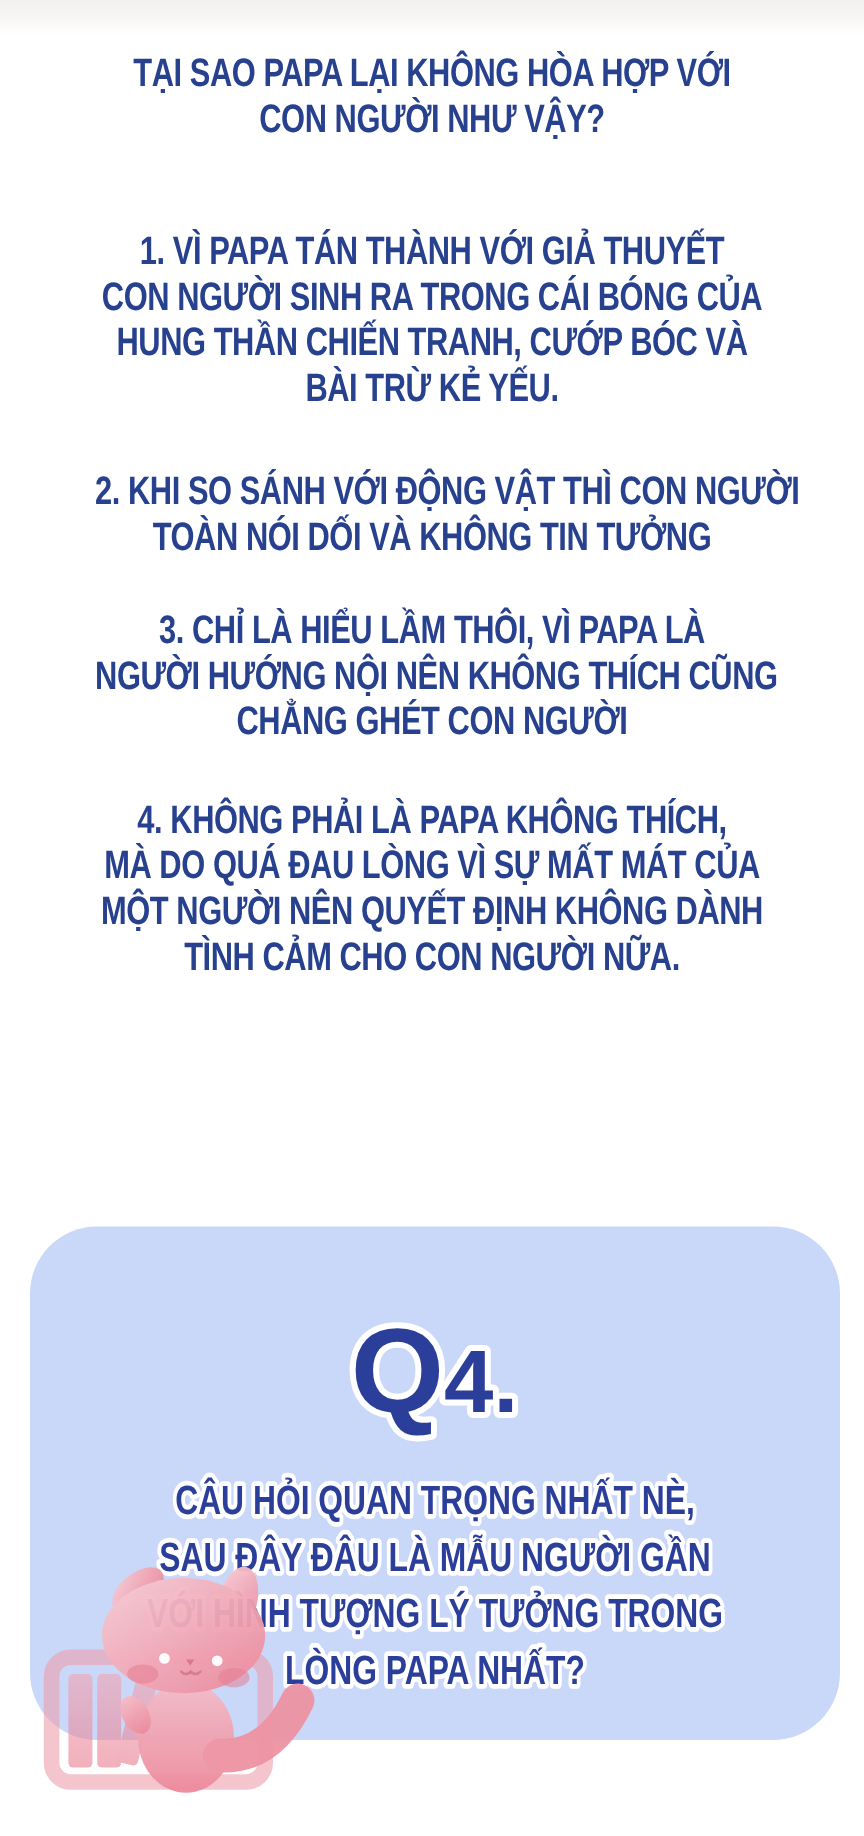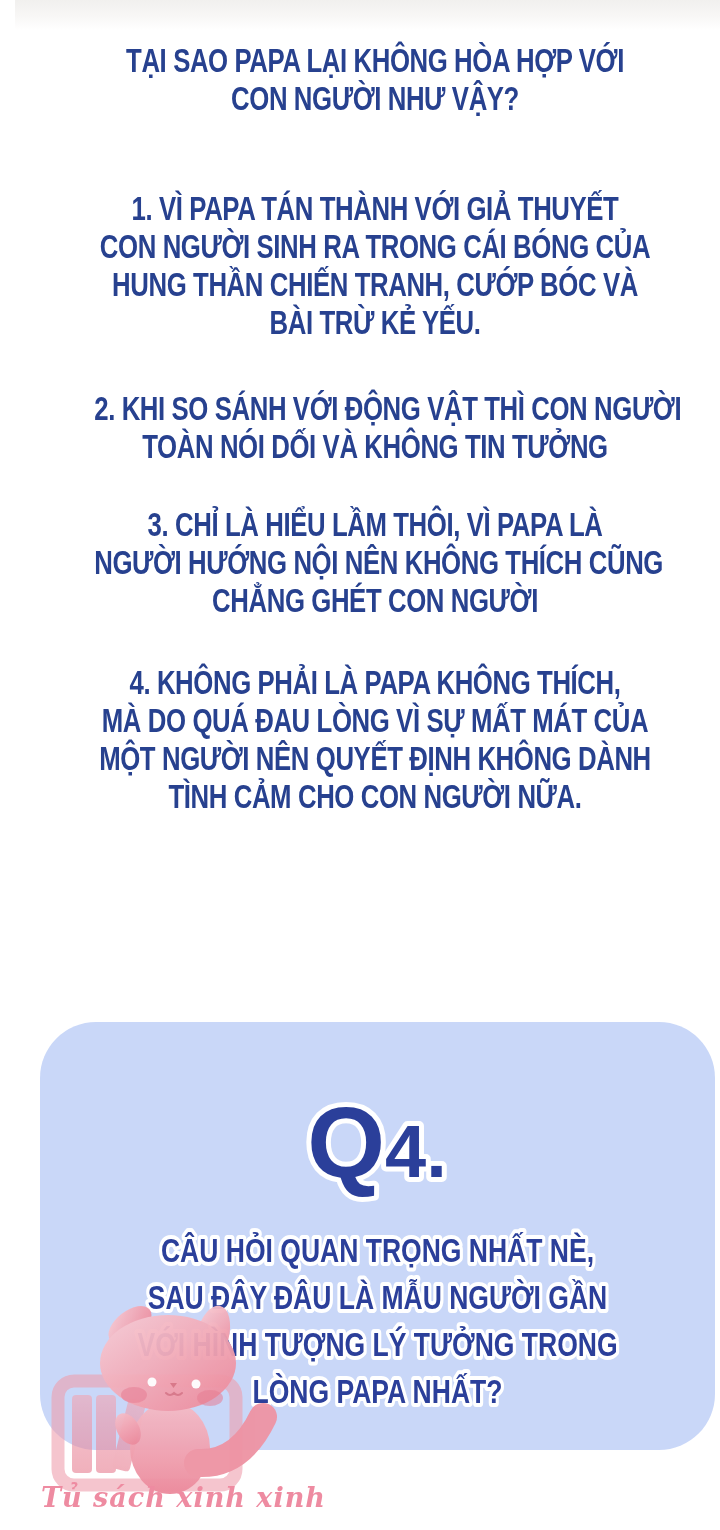--- a/index.html
+++ b/index.html
@@ -3,21 +3,21 @@
 <meta charset="utf-8">
 <style>
   html,body{margin:0;padding:0;}
   body{
     width:720px;height:1530px;
     background:#ffffff;
     font-family:"Liberation Sans", sans-serif;
     overflow:hidden;
     position:relative;
   }
-  .page{position:absolute;left:15px;top:0;width:580px;height:1530px;}
+  .page{position:absolute;left:0;top:0;width:580px;height:1530px;}
   .prev-panel-edge{
     position:absolute;left:0;top:0;width:720px;height:30px;
     background:linear-gradient(180deg,#f1f0ee 0%,#f8f7f6 55%,#ffffff 100%);
   }
   .textblock{
     position:absolute;left:0;width:720px;
     text-align:center;
     font-weight:bold;
     color:#27418f;
     font-size:33px;
@@ -140,15 +140,14 @@
       <ellipse cx="138" cy="80" rx="68" ry="48" fill="url(#gHead)"></ellipse>
       <ellipse cx="104" cy="112" rx="13" ry="8" fill="#e7788e" opacity="0.55"></ellipse>
       <ellipse cx="180" cy="115" rx="13" ry="8" fill="#e7788e" opacity="0.55"></ellipse>
       <circle cx="122" cy="99" r="4.5" fill="#ffffff"></circle>
       <circle cx="166" cy="101" r="4.5" fill="#ffffff"></circle>
       <path d="M140,100 l7,0 l-3.5,5 z" fill="#d97687"></path>
       <path d="M136,110 q4,4 8,0 q4,4 8,0" stroke="#d97687" stroke-width="2" fill="none" stroke-linecap="round"></path>
     </g>
   </svg>
 
-  <div class="watermark">Tủ sách xinh xinh</div>
 
 </div>
 
 </body></html>

